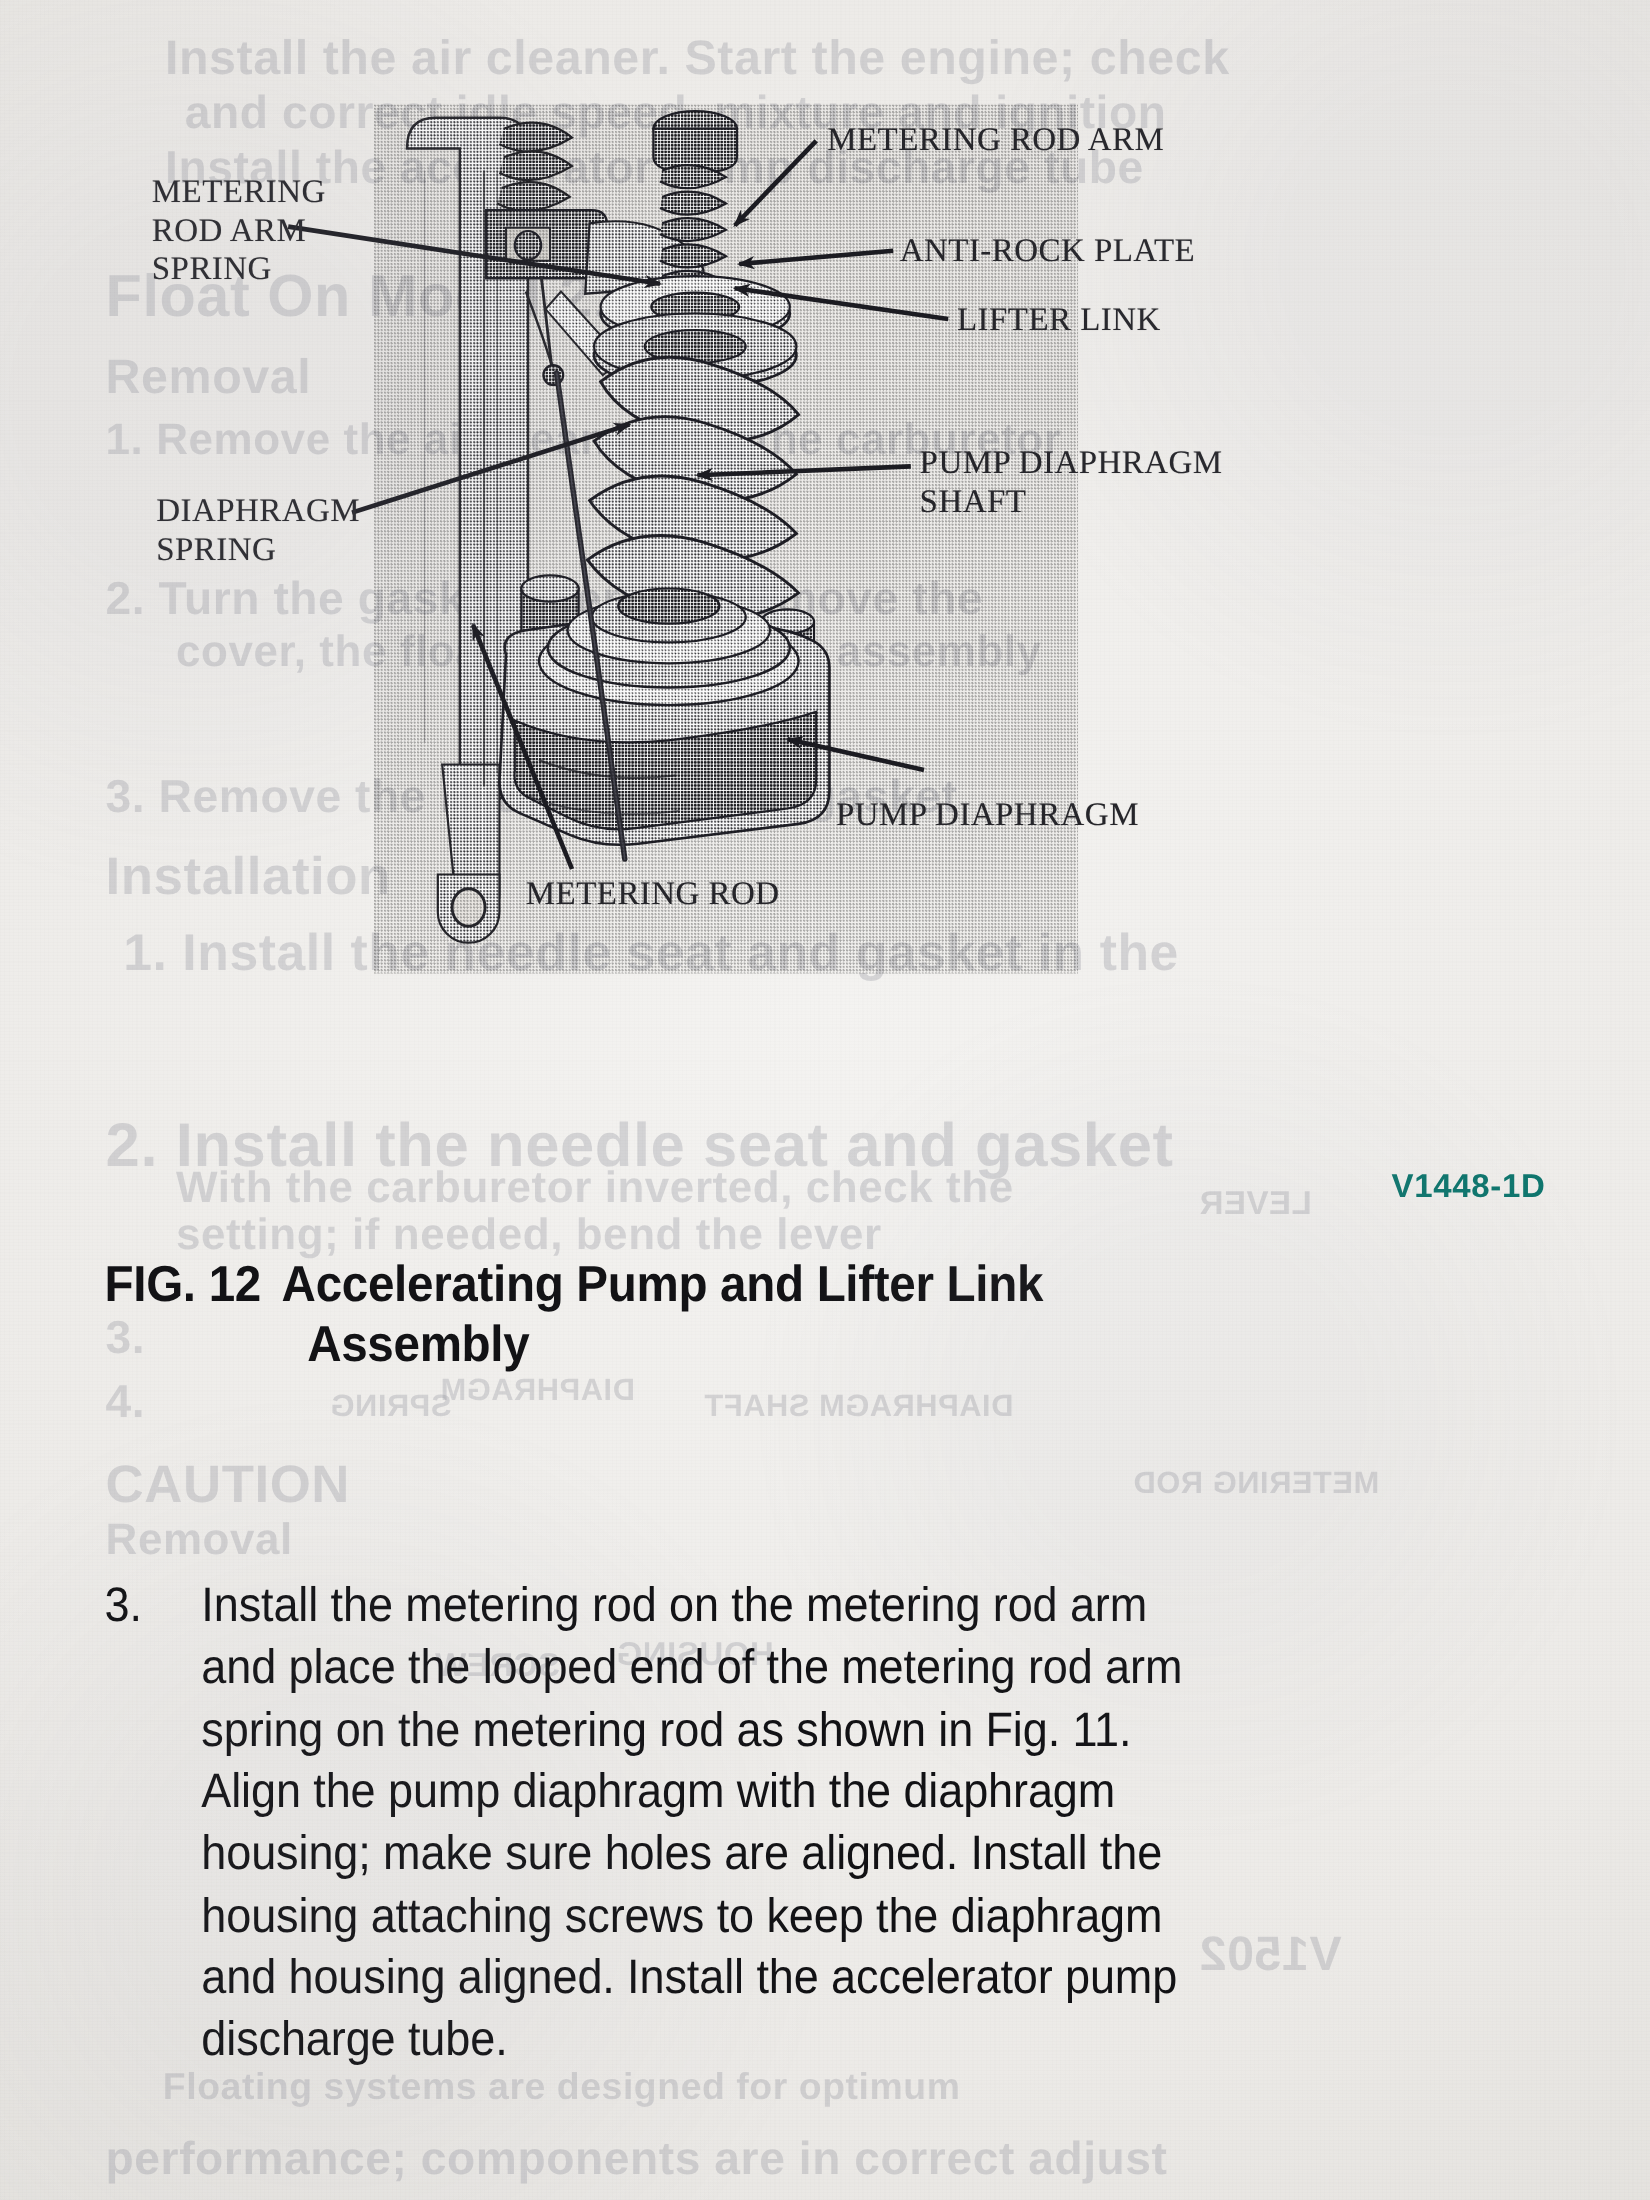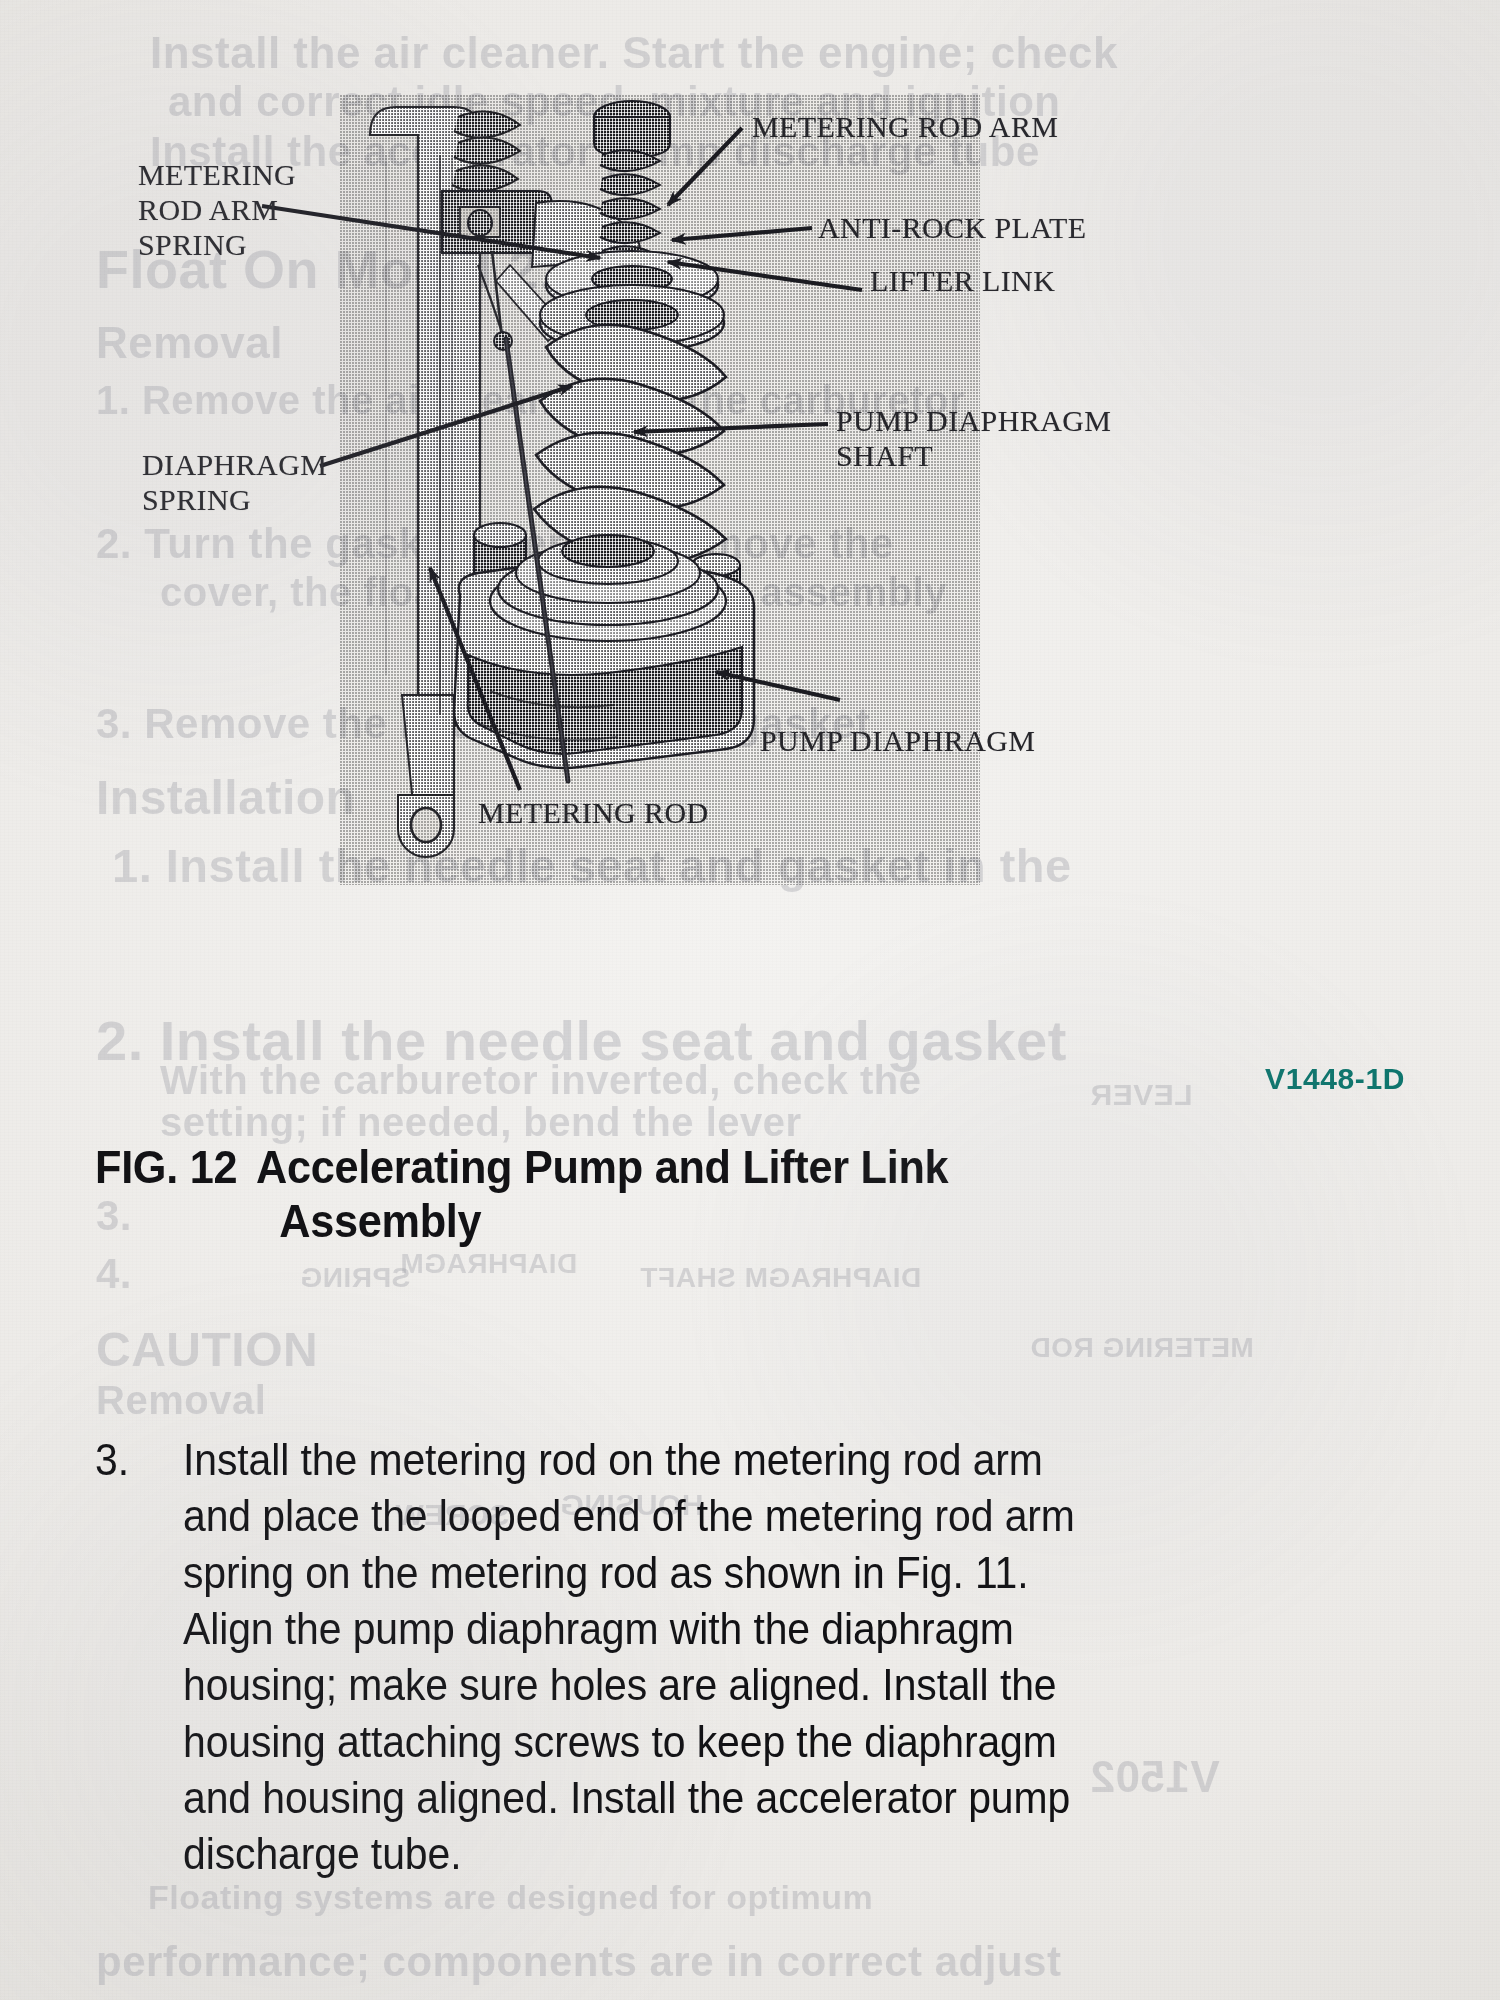--- a/index.html
+++ b/index.html
@@ -303,21 +303,21 @@
   <div class="callout" style="left:138px;top:158px;">
     <div>METERING</div>
     <div>ROD ARM</div>
     <div>SPRING</div>
   </div>
 
   <div class="callout" style="left:752px;top:110px;">METERING ROD ARM</div>
 
   <div class="callout" style="left:818px;top:211px;">ANTI-ROCK PLATE</div>
 
-  <div class="callout" style="left:870px;top:264px;">LIFTER LINK</div>
+  <div class="callout" style="left:870px;top:274px;">LIFTER LINK</div>
 
   <div class="callout" style="left:836px;top:404px;">
     <div>PUMP DIAPHRAGM</div>
     <div>SHAFT</div>
   </div>
 
   <div class="callout" style="left:142px;top:448px;">
     <div>DIAPHRAGM</div>
     <div>SPRING</div>
   </div>

